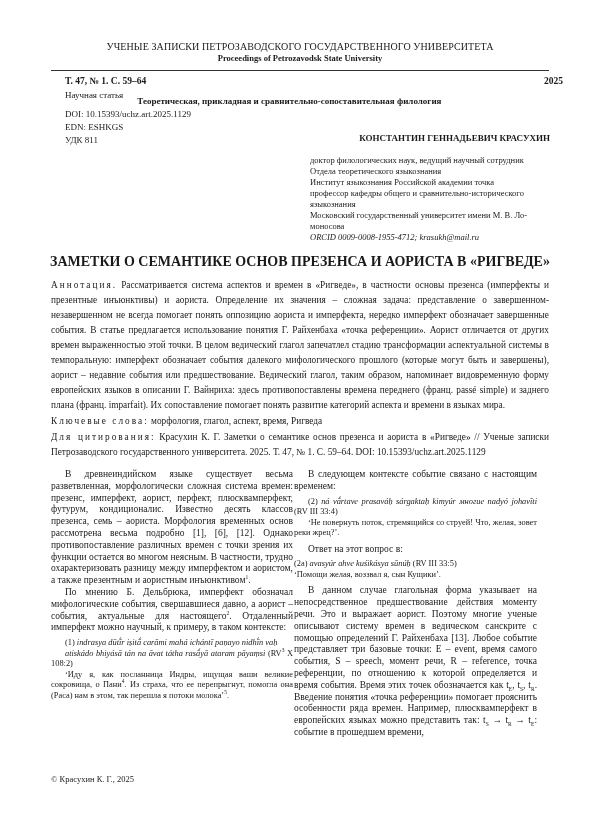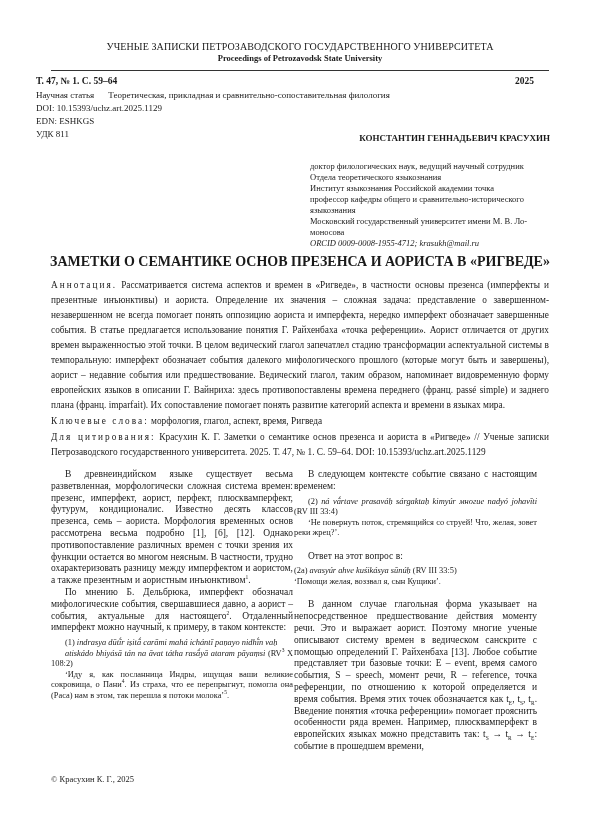--- a/index.html
+++ b/index.html
@@ -4,44 +4,44 @@
 <style>
   * { margin: 0; padding: 0; box-sizing: border-box; }
   html, body { width: 600px; height: 820px; background: #ffffff; overflow: hidden; }
   body { font-family: "Liberation Serif", serif; color: #1a1a1a; position: relative; }
 
   .journal-header { position: absolute; top: 40px; left: 50px; width: 500px; text-align: center; }
   .journal-title { font-size: 10px; font-weight: normal; letter-spacing: 0.1px; line-height: 13px; }
   .journal-subtitle { font-size: 8.5px; font-weight: bold; line-height: 11px; }
   .header-rule { position: absolute; top: 70px; left: 51px; width: 498px; height: 1px; background: #333; }
 
-  .meta { position: absolute; top: 75px; left: 36px; width: 498px; font-size: 9px; line-height: 13px; }
+  .meta { position: absolute; top: 75px; left: 65px; width: 498px; font-size: 9px; line-height: 13px; }
   .meta-row1 { display: flex; justify-content: space-between; font-weight: bold; font-size: 9.5px; margin-bottom: 1px; }
   .meta-row2 { display: flex; gap: 14px; text-align: center; }
-  .meta-row2 .cat { font-weight: normal; }
+  .meta-row2 .cat { font-weight: bold; margin-top: 6px; }
 
   .author { position: absolute; top: 133px; left: 310px; width: 240px; font-size: 8.5px; line-height: 11px; }
-  .author-name { font-weight: bold; text-align: right; font-size: 9px; margin-bottom: 17px; }
+  .author-name { font-weight: bold; text-align: right; font-size: 9px; margin-bottom: 11px; }
   .author .orcid { font-style: italic; }
 
   .article-title { position: absolute; top: 254px; left: 50px; width: 500px; text-align: center; font-size: 14px; font-weight: bold; }
 
   .abstract { position: absolute; top: 278px; left: 51px; width: 498px; font-size: 9.3px; line-height: 15px; text-align: justify; }
   .spaced { letter-spacing: 2px; }
   .abstract p { margin-bottom: 1px; }
 
   .col { position: absolute; font-size: 9.5px; line-height: 11.8px; text-align: justify; }
   .col-left { top: 469px; left: 51px; width: 242px; }
   .col-right { top: 469px; left: 294px; width: 243px; }
   .col p.para { text-indent: 14px; }
   .col .ex { font-size: 8.4px; line-height: 10.5px; margin-top: 4px; }
   .col .ex .indent { text-indent: 14px; }
   .col .ex i { font-style: italic; }
   .col .tr { font-size: 8.4px; line-height: 10.5px; text-indent: 14px; margin-bottom: 4px; }
-  .col .gap { margin-top: 12px; }
+  .col .gap { margin-top: 5px; }
   sup { font-size: 5.5px; vertical-align: super; line-height: 0; }
   sub { font-size: 5.5px; vertical-align: sub; line-height: 0; }
 
   .copyright { position: absolute; top: 774px; left: 51px; font-size: 8.5px; }
 </style>
 </head>
 <body>
 
 <header class="journal-header">
   <div class="journal-title">УЧЕНЫЕ ЗАПИСКИ ПЕТРОЗАВОДСКОГО ГОСУДАРСТВЕННОГО УНИВЕРСИТЕТА</div>

